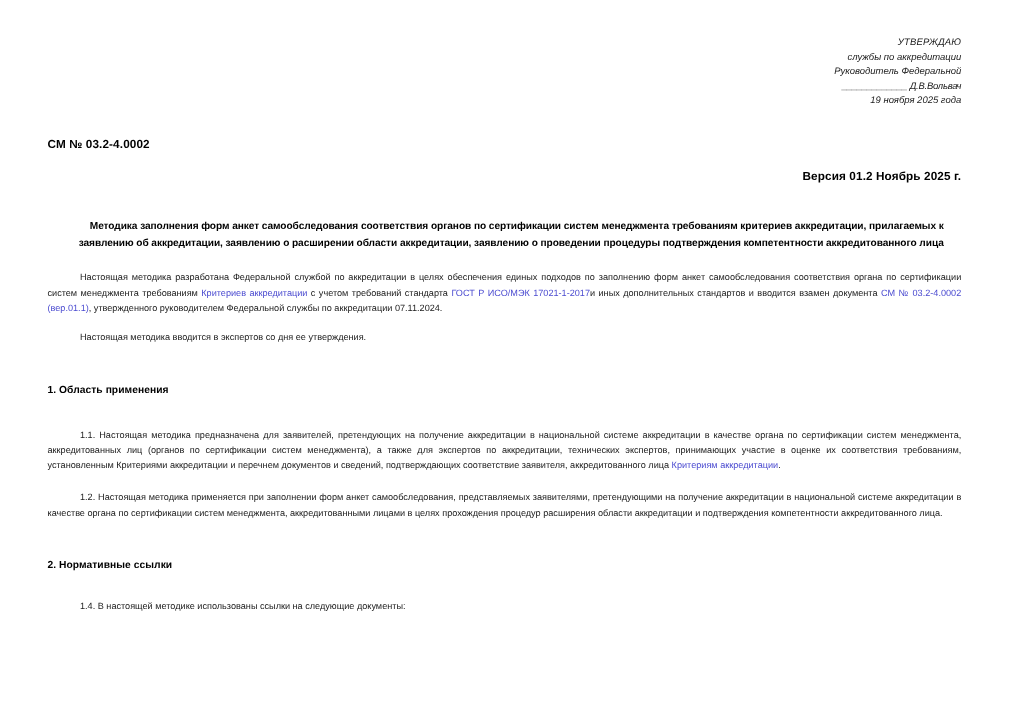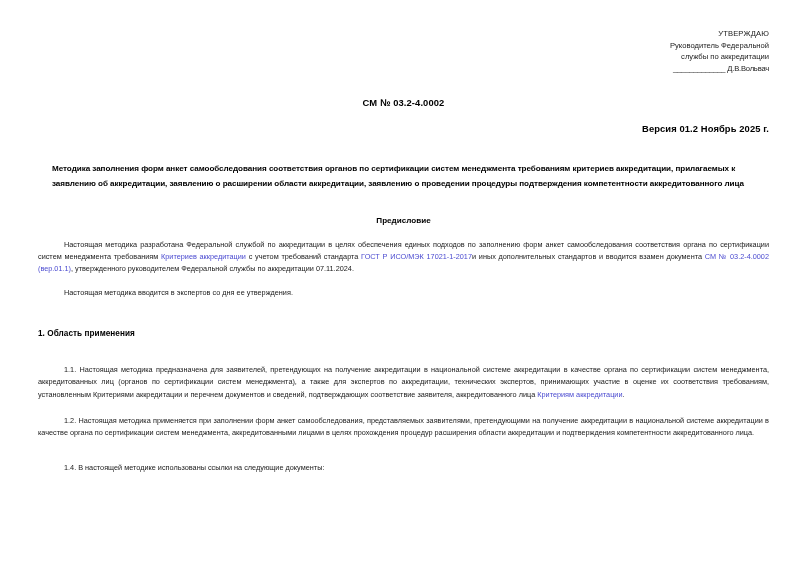--- a/index.html
+++ b/index.html
@@ -26,44 +26,44 @@
   }
 
   
   .approval-block {
     margin-top: 28px;
     text-align: right;
     font-size: 7.6px;
     line-height: 11.6px;
     color: #1a1a1a;
   }
-  .approval-block .line { white-space: pre; }
+  .approval-block .line { white-space: pre; font-style: italic; }
   .approval-title { letter-spacing: .15px; }
   .sig-line { letter-spacing: -0.2px; }
 
   
   .doc-code {
     margin-top: 23px;
-    text-align: center;
+    text-align: left;
     font-size: 9.4px;
     font-weight: bold;
     letter-spacing: .1px;
   }
   .doc-version {
     margin-top: 15px;
     text-align: right;
     font-size: 9.4px;
     font-weight: bold;
     letter-spacing: .1px;
   }
 
   
   .doc-title {
     margin: 28px 14px 0 14px;
-    text-align: left;
+    text-align: right;
     font-size: 8.1px;
     font-weight: bold;
     line-height: 14.2px;
     letter-spacing: -0.05px;
   }
 
   
   .center-head {
     margin-top: 25px;
     text-align: center;
@@ -95,38 +95,39 @@
     text-decoration: none;
   }
 </style>
 </head>
 <body>
 
 <div class="page">
 
   <div class="approval-block">
     <div class="line approval-title">УТВЕРЖДАЮ</div>
+    <div class="line">службы по аккредитации</div>
     <div class="line">Руководитель Федеральной</div>
-    <div class="line">службы по аккредитации</div>
     <div class="line sig-line">_____________ Д.В.Вольвач</div>
+    <div class="line">19 ноября 2025 года</div>
   </div>
 
   <div class="doc-code">СМ № 03.2-4.0002</div>
   <div class="doc-version">Версия 01.2 Ноябрь 2025 г.</div>
 
   <div class="doc-title">Методика заполнения форм анкет самообследования соответствия органов по сертификации систем менеджмента требованиям критериев аккредитации, прилагаемых к заявлению об аккредитации, заявлению о расширении области аккредитации, заявлению о проведении процедуры подтверждения компетентности аккредитованного лица</div>
 
-  <div class="center-head">Предисловие</div>
 
   <div class="para"><span>Настоящая методика разработана Федеральной службой по аккредитации в целях обеспечения единых подходов по заполнению форм анкет самообследования соответствия органа по сертификации систем менеджмента требованиям </span><span class="doclink">Критериев аккредитации</span><span> с учетом требований стандарта </span><span class="doclink">ГОСТ Р ИСО/МЭК 17021-1-2017</span><span>и иных дополнительных стандартов и вводится взамен документа </span><span class="doclink">СМ № 03.2-4.0002 (вер.01.1)</span><span>, утвержденного руководителем Федеральной службы по аккредитации 07.11.2024.</span></div>
 
   <div class="para tight">Настоящая методика вводится в экспертов со дня ее утверждения.</div>
 
   <div class="sec-head">1. Область применения</div>
 
   <div class="para" style="margin-top:26px;"><span>1.1. Настоящая методика предназначена для заявителей, претендующих на получение аккредитации в национальной системе аккредитации в качестве органа по сертификации систем менеджмента, аккредитованных лиц (органов по сертификации систем менеджмента), а также для экспертов по аккредитации, технических экспертов, принимающих участие в оценке их соответствия требованиям, установленным Критериями аккредитации и перечнем документов и сведений, подтверждающих соответствие заявителя, аккредитованного лица </span><span class="doclink">Критериям аккредитации</span><span>.</span></div>
 
   <div class="para">1.2. Настоящая методика применяется при заполнении форм анкет самообследования, представляемых заявителями, претендующими на получение аккредитации в национальной системе аккредитации в качестве органа по сертификации систем менеджмента, аккредитованными лицами в целях прохождения процедур расширения области аккредитации и подтверждения компетентности аккредитованного лица.</div>
 
+  <div class="sec-head">2. Нормативные ссылки</div>
 
   <div class="para" style="margin-top:23px;">1.4. В настоящей методике использованы ссылки на следующие документы:</div>
 
 </div>
 
 </body></html>

